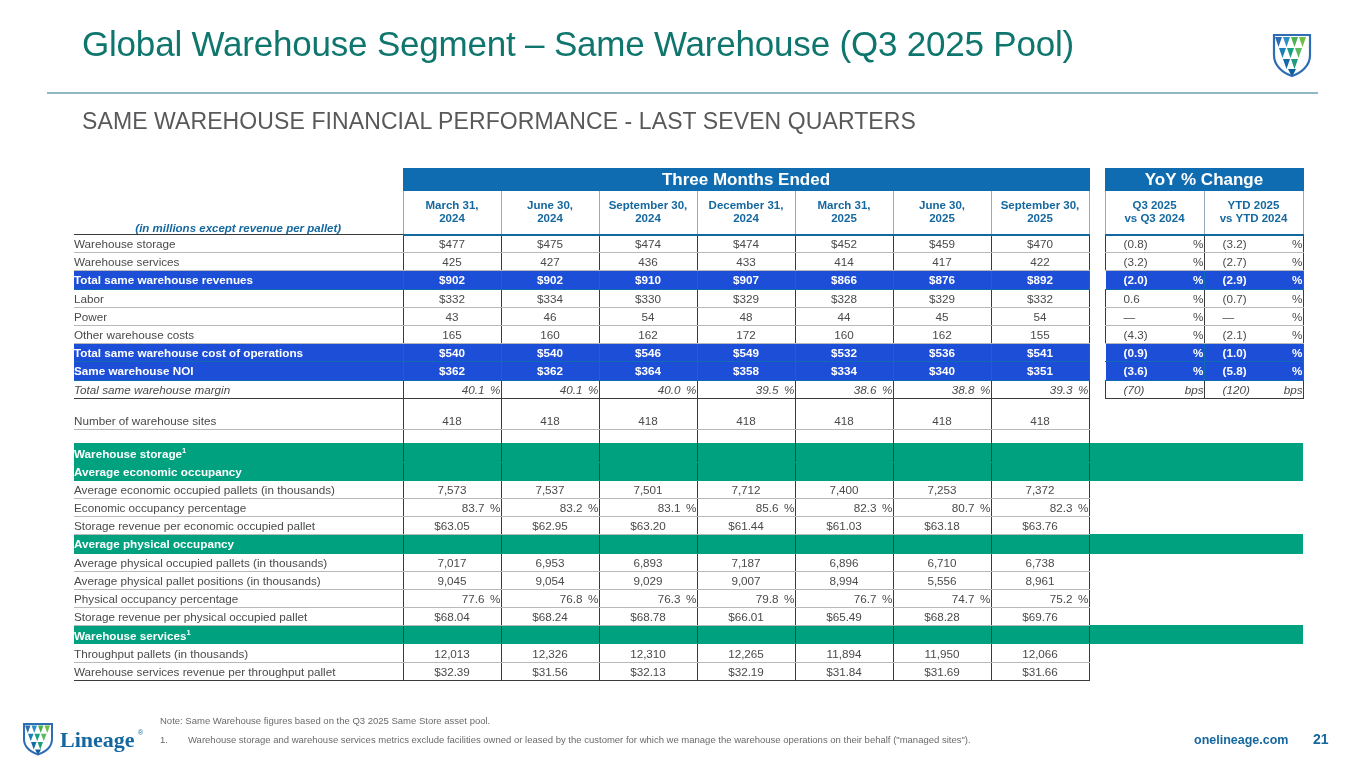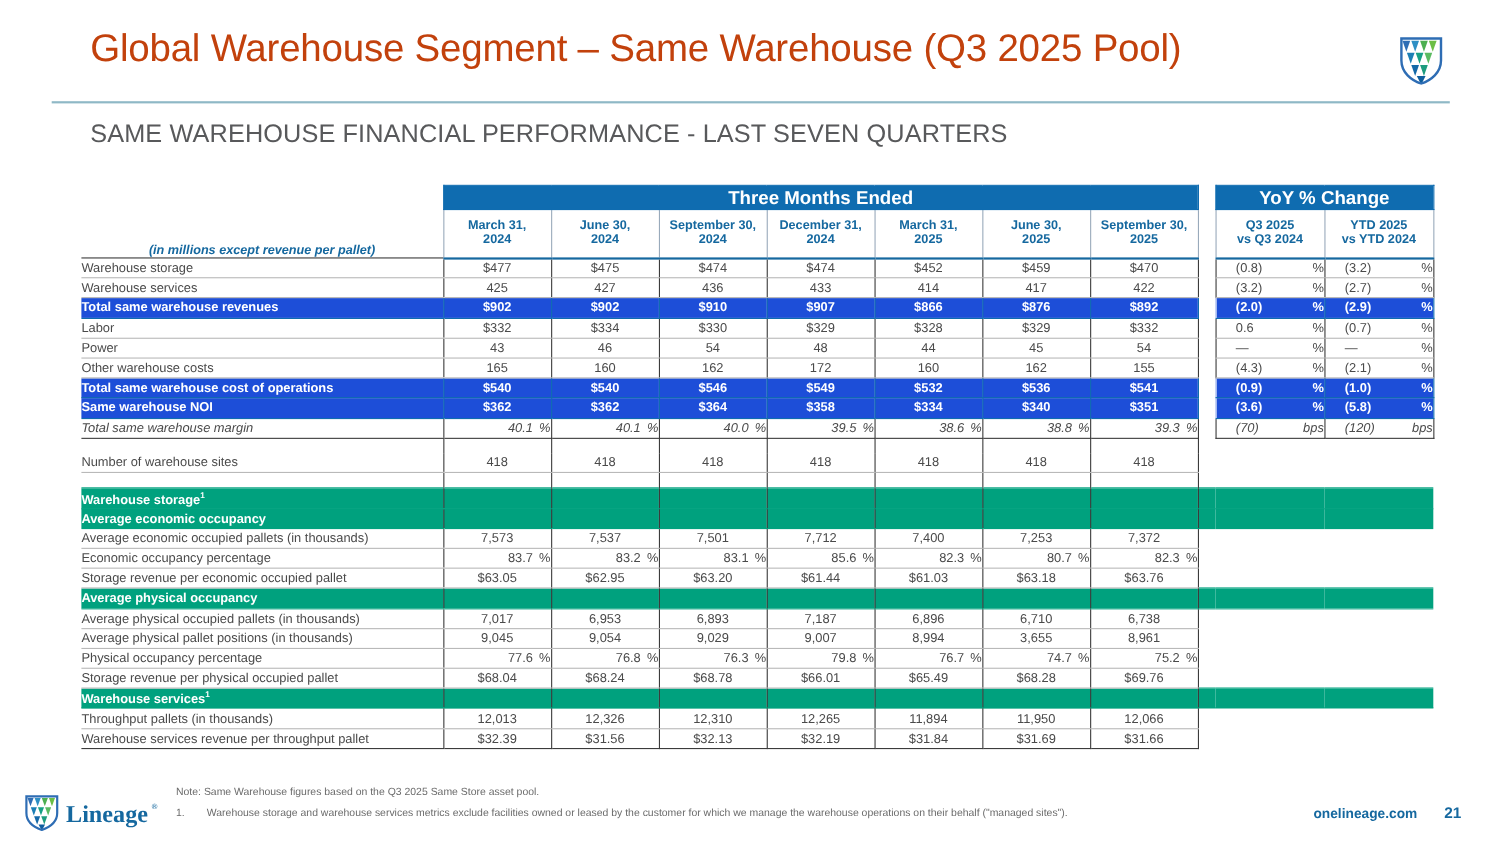--- a/index.html
+++ b/index.html
@@ -7,21 +7,21 @@
     width: 1365px; height: 768px;
     background: #ffffff;
     font-family: "Liberation Sans", sans-serif;
     overflow: hidden;
   }
   .slide { position: relative; width: 1365px; height: 768px; background:#fff; }
 
   
   .title {
     position: absolute; left: 82px; top: 24px;
-    font-size: 35px; font-weight: 400; color: #c2410c;
+    font-size: 35px; font-weight: 400; color: #0f766e;
     letter-spacing: -0.2px; white-space: nowrap;
   }
   .header-logo {
     position: absolute; left: 1272px; top: 33px; width: 40px; height: 44px;
   }
   .title-rule {
     position: absolute; left: 47px; top: 92px; width: 1271px; height: 2px;
     background: #8FB8C6;
   }
   .subtitle {
@@ -490,21 +490,21 @@
             <td class="blankcell"></td>
             <td class="blankcell"></td>
           </tr>
           <tr class="drow">
             <td class="lcell">Average physical pallet positions (in thousands)</td>
             <td class="vcell">9,045</td>
             <td class="vcell">9,054</td>
             <td class="vcell">9,029</td>
             <td class="vcell">9,007</td>
             <td class="vcell">8,994</td>
-            <td class="vcell">3,655</td>
+            <td class="vcell">5,556</td>
             <td class="vcell">8,961</td>
             <td class="blankcell"></td>
             <td class="blankcell"></td>
             <td class="blankcell"></td>
           </tr>
           <tr class="drow">
             <td class="lcell">Physical occupancy percentage</td>
             <td class="vcell pct"><span class="num">77.6</span><span class="sym">%</span></td>
             <td class="vcell pct"><span class="num">76.8</span><span class="sym">%</span></td>
             <td class="vcell pct"><span class="num">76.3</span><span class="sym">%</span></td>

